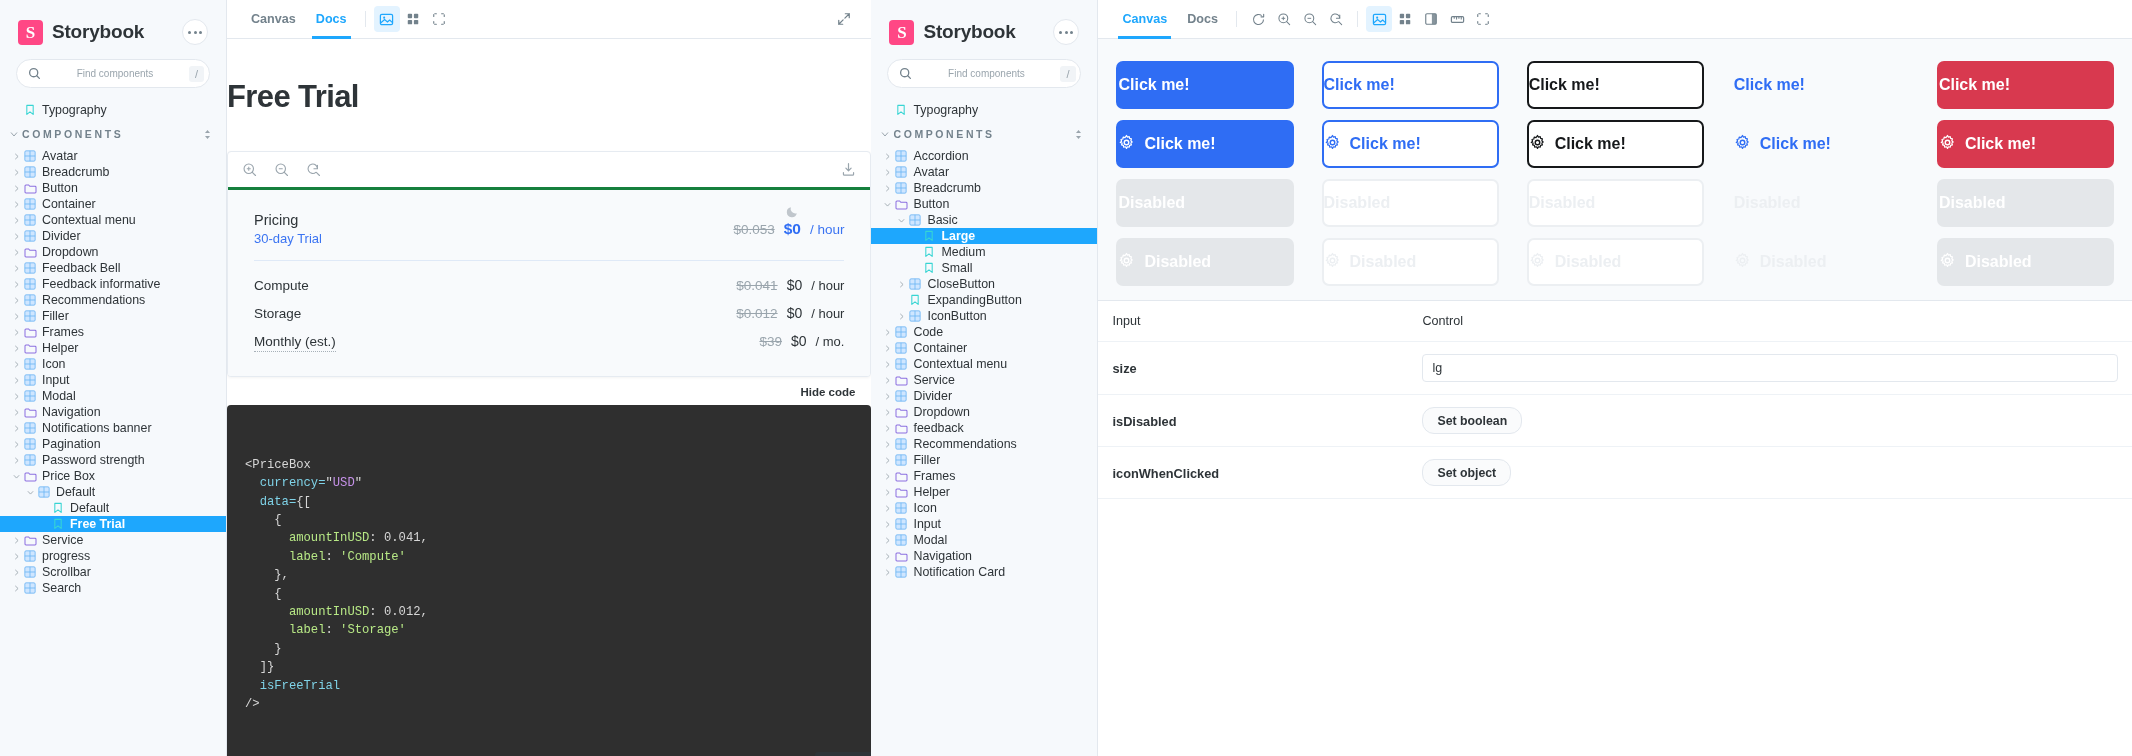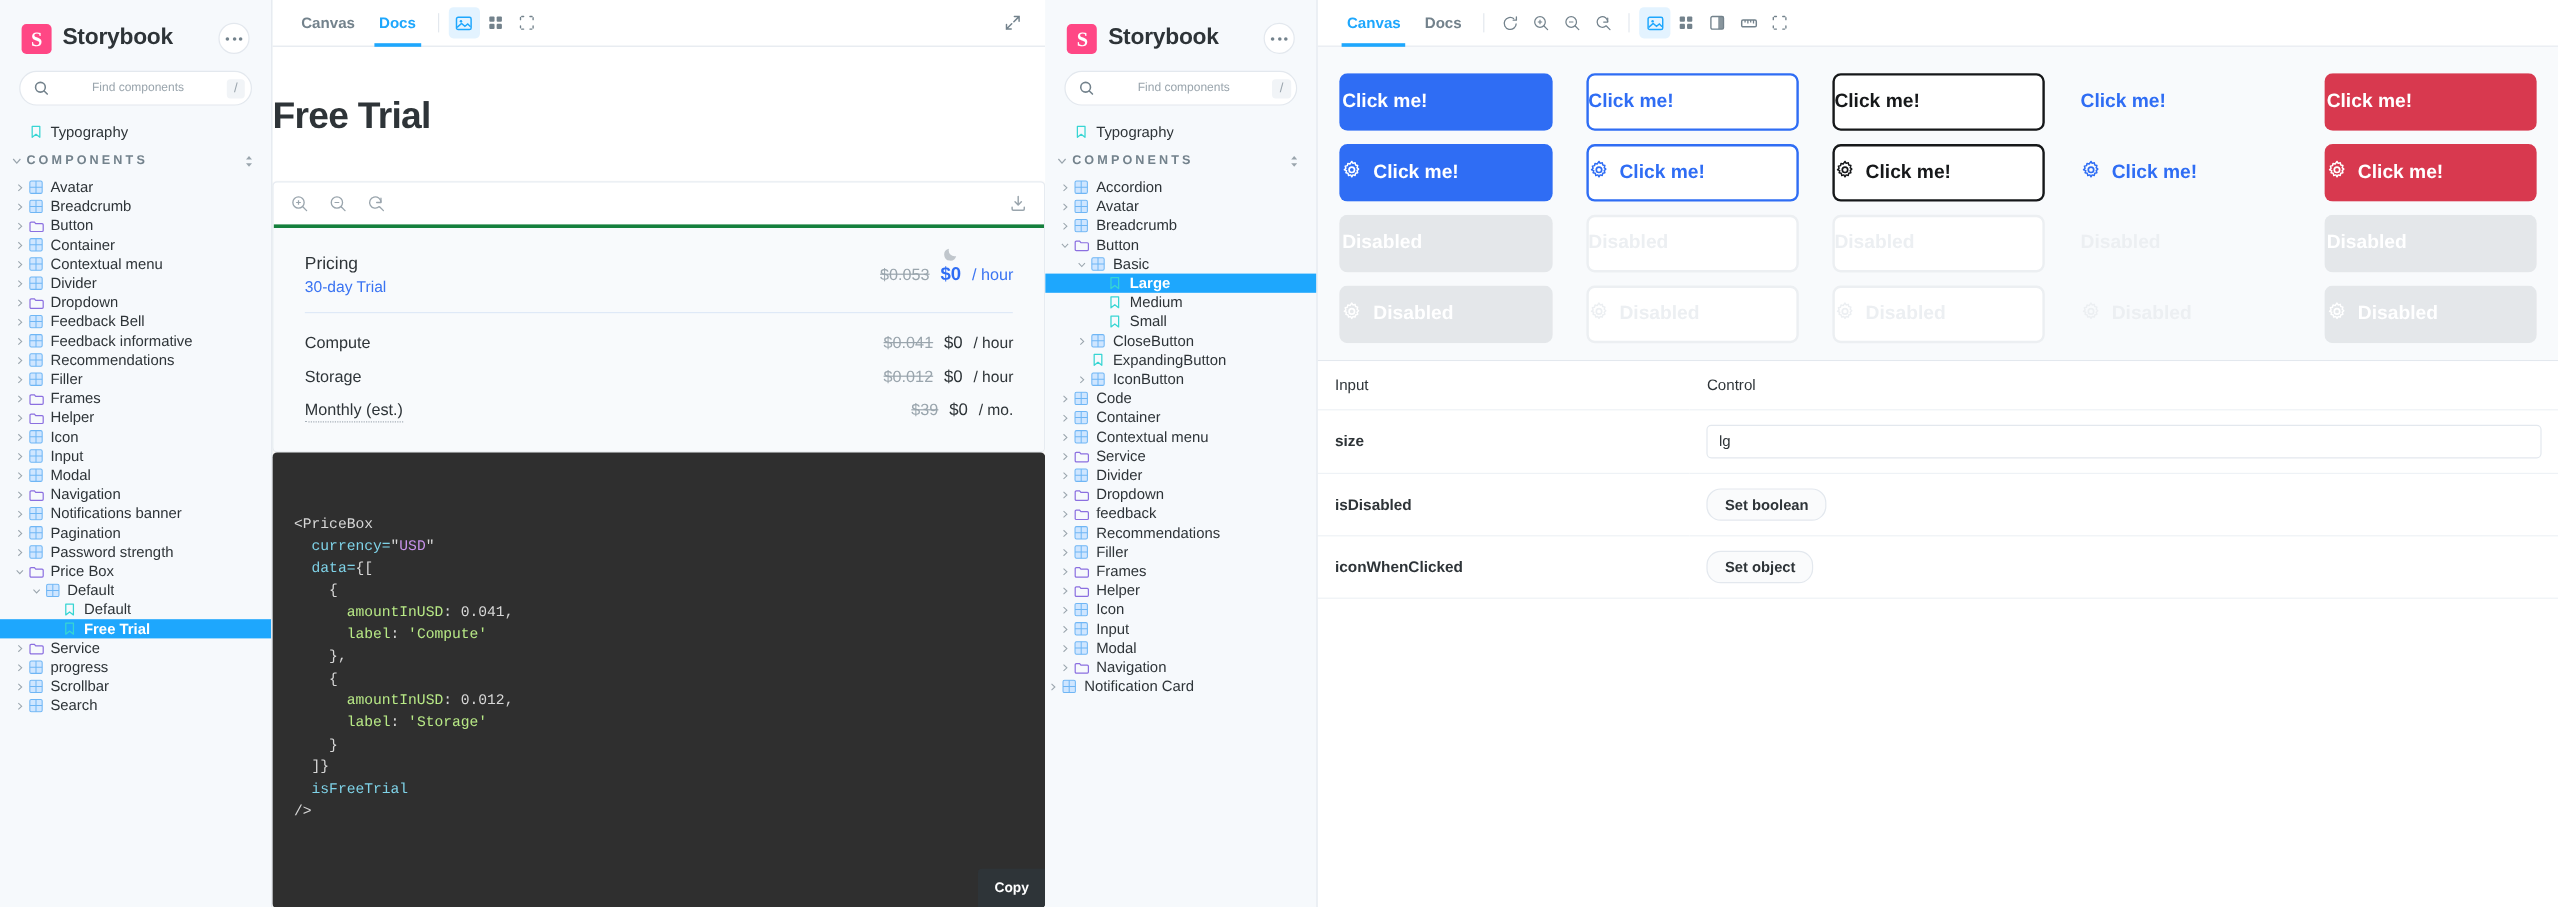--- a/index.html
+++ b/index.html
@@ -778,20 +778,23 @@
                   <span class="pb-row-label dotted">Monthly (est.)</span>
                   <span class="pb-vals">
                     <span class="strike">$39</span>
                     <span class="amount">$0</span>
                     <span class="per">/ mo.</span>
                   </span>
                 </div>
               </div>
           </div>
         </div>
+        <div class="hide-code-wrap">
+          <span class="hide-code">Hide code</span>
+        </div>
         <div class="code-block">
           <div><div><span class="c-tag">&lt;PriceBox</span></div><div><span class="c-attr">  currency=</span><span class="c-tag">"</span><span class="c-str">USD</span><span class="c-tag">"</span></div><div><span class="c-attr">  data=</span><span class="c-tag">{[</span></div><div><span class="c-tag">    {</span></div><div><span class="c-key">      amountInUSD</span><span class="c-num">: 0.041,</span></div><div><span class="c-key">      label</span><span class="c-num">: </span><span class="c-sq">'Compute'</span></div><div><span class="c-tag">    },</span></div><div><span class="c-tag">    {</span></div><div><span class="c-key">      amountInUSD</span><span class="c-num">: 0.012,</span></div><div><span class="c-key">      label</span><span class="c-num">: </span><span class="c-sq">'Storage'</span></div><div><span class="c-tag">    }</span></div><div><span class="c-tag">  ]}</span></div><div><span class="c-attr">  isFreeTrial</span></div><div><span class="c-tag">/&gt;</span></div></div>
           <span class="copy-btn">Copy</span>
         </div>
       </div>
     </div>
   </div>
 
   <div class="sidebar sb-right">
     <div class="sb-head">
@@ -1185,21 +1188,21 @@
                 <path d="M2.6 1 L5.8 4 L2.6 7" stroke="currentColor" stroke-width="1" fill="none"></path>
               </svg>
             </span>
             <span class="ic">
               <svg width="13" height="11" viewBox="0 0 14 12">
                 <path d="M1 3.2a1 1 0 011-1h3l1.2 1.4H12a1 1 0 011 1v5.2a1 1 0 01-1 1H2a1 1 0 01-1-1z" fill="none" stroke="#8b6fe0" stroke-width="1.1"></path>
               </svg>
             </span>
             <span class="lbl">Navigation</span>
           </div>
-          <div class="row" style="">
+          <div class="row" style="padding-left:10px">
             <span class="caret">
               <svg width="7" height="7" viewBox="0 0 8 8">
                 <path d="M2.6 1 L5.8 4 L2.6 7" stroke="currentColor" stroke-width="1" fill="none"></path>
               </svg>
             </span>
             <span class="ic">
               <svg width="12" height="12" viewBox="0 0 14 14">
                 <rect x="1" y="1" width="12" height="12" rx="1.4" fill="#cfe6ff" stroke="#6fb6f5" stroke-width="1"></rect>
                 <line x1="7" y1="1" x2="7" y2="13" stroke="#6fb6f5" stroke-width="1"></line>
                 <line x1="1" y1="7" x2="13" y2="7" stroke="#6fb6f5" stroke-width="1"></line>

